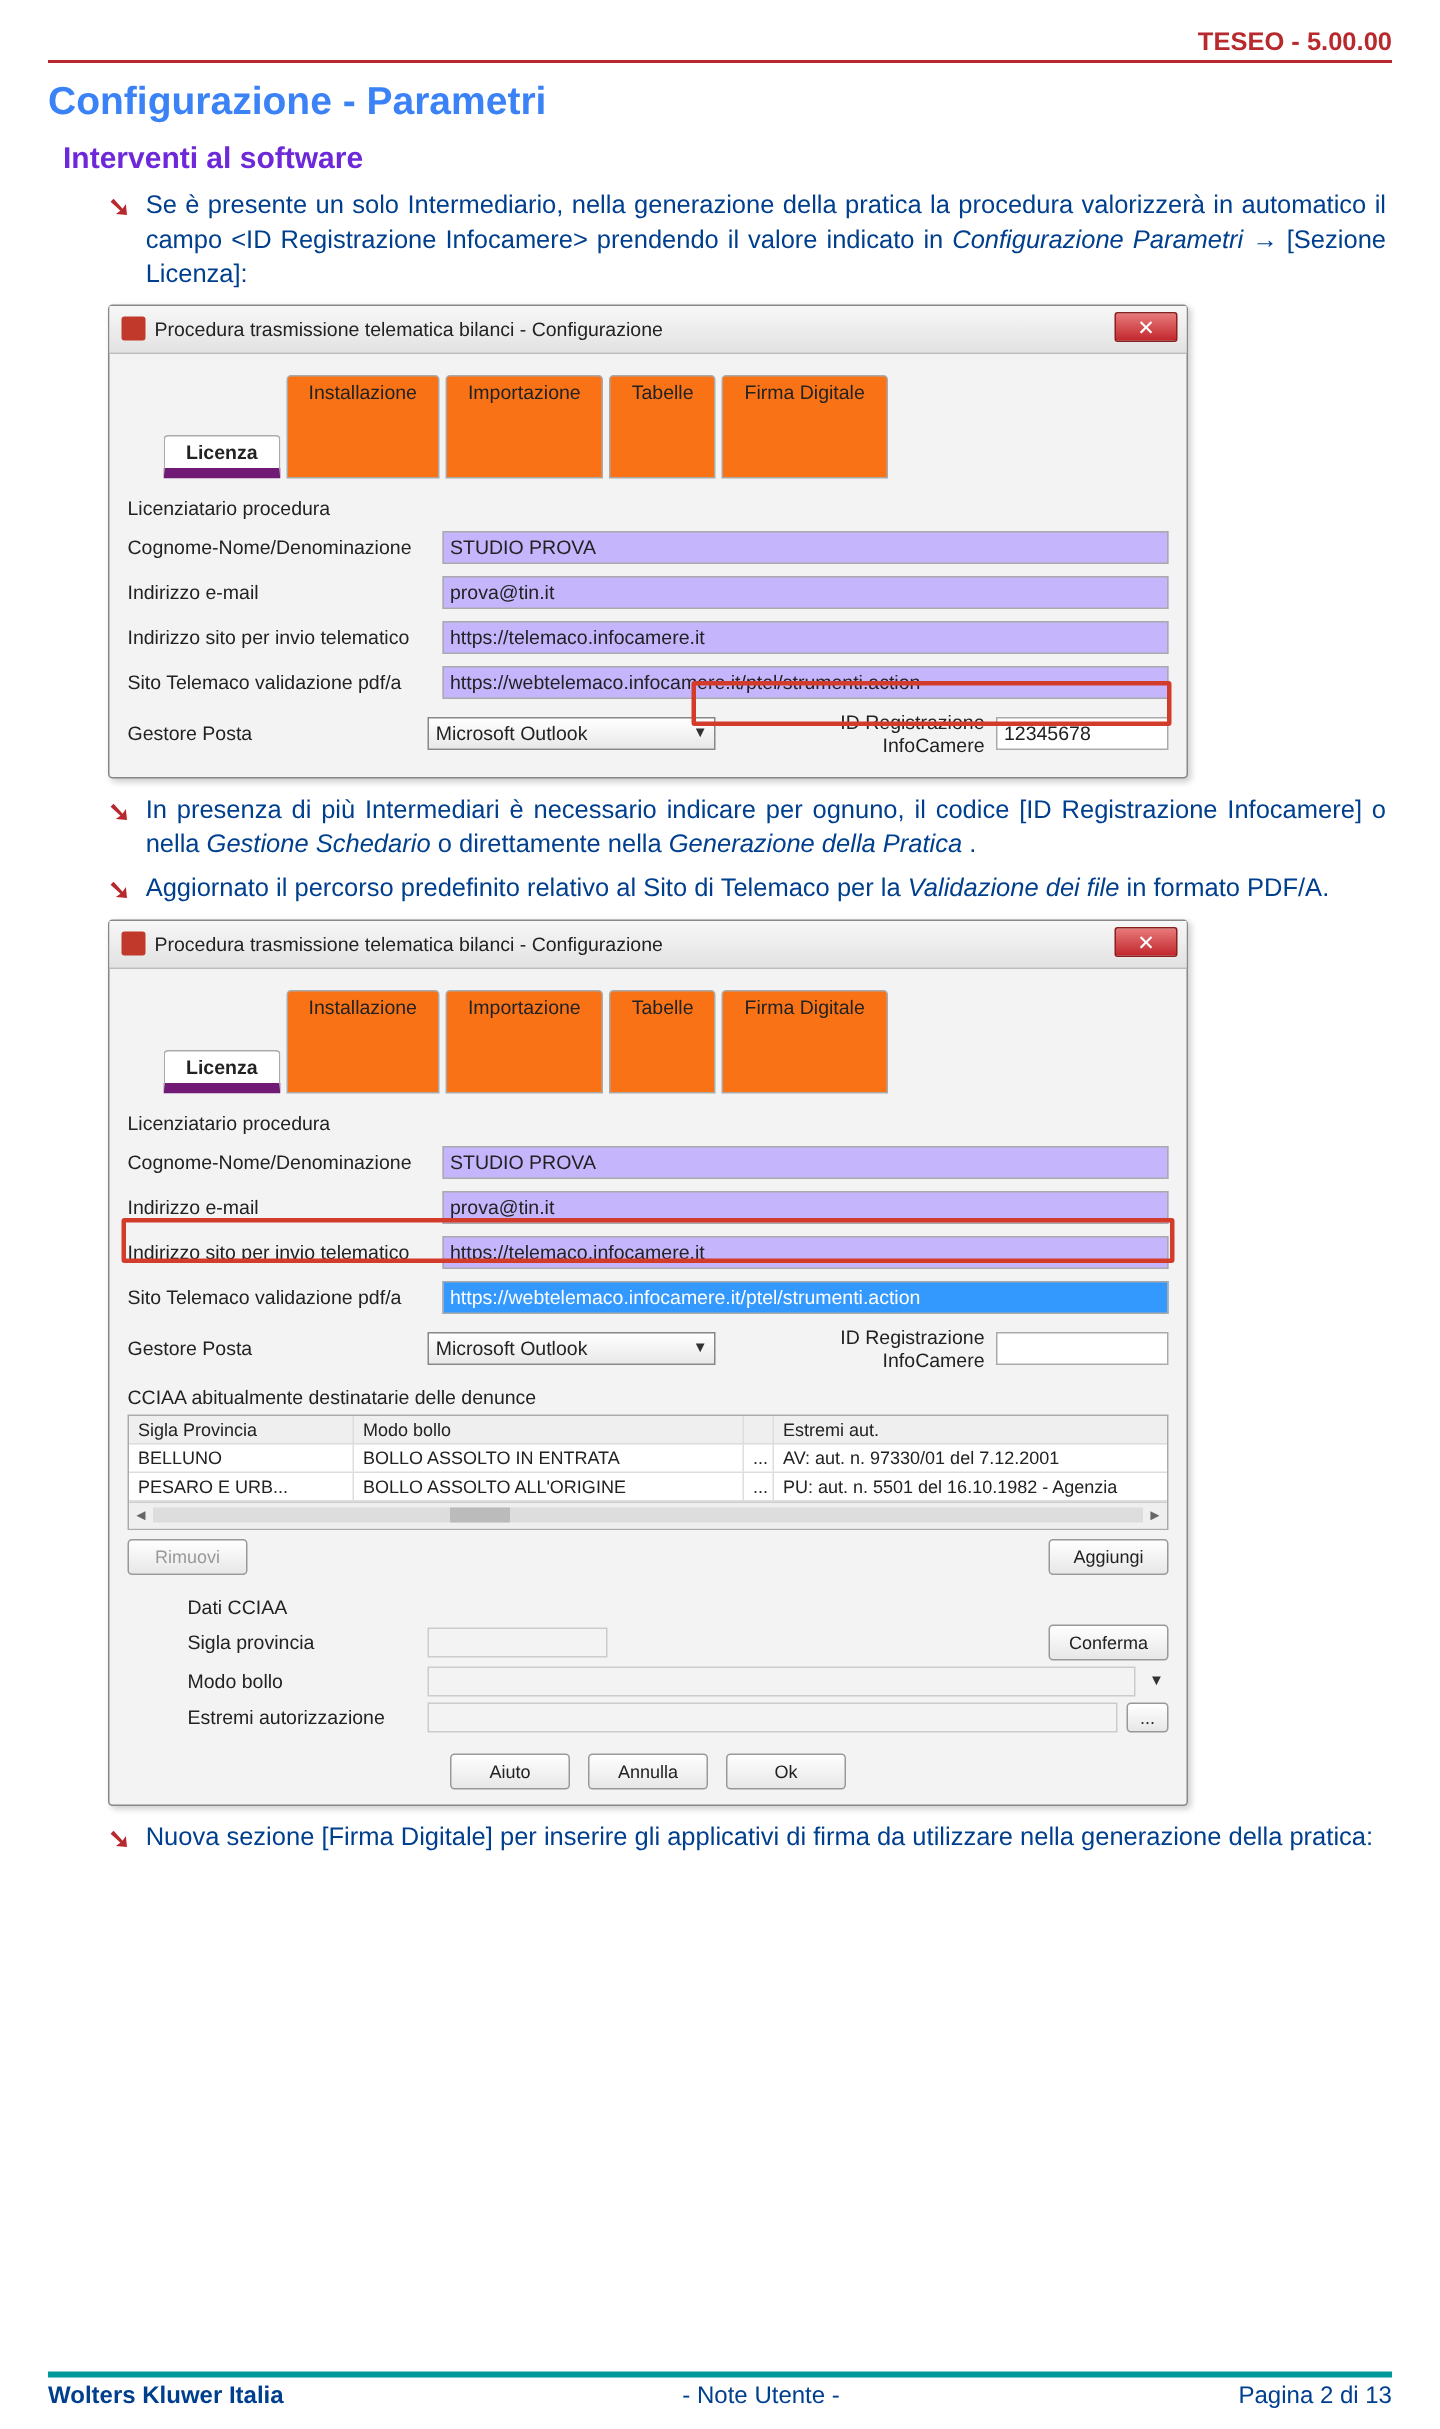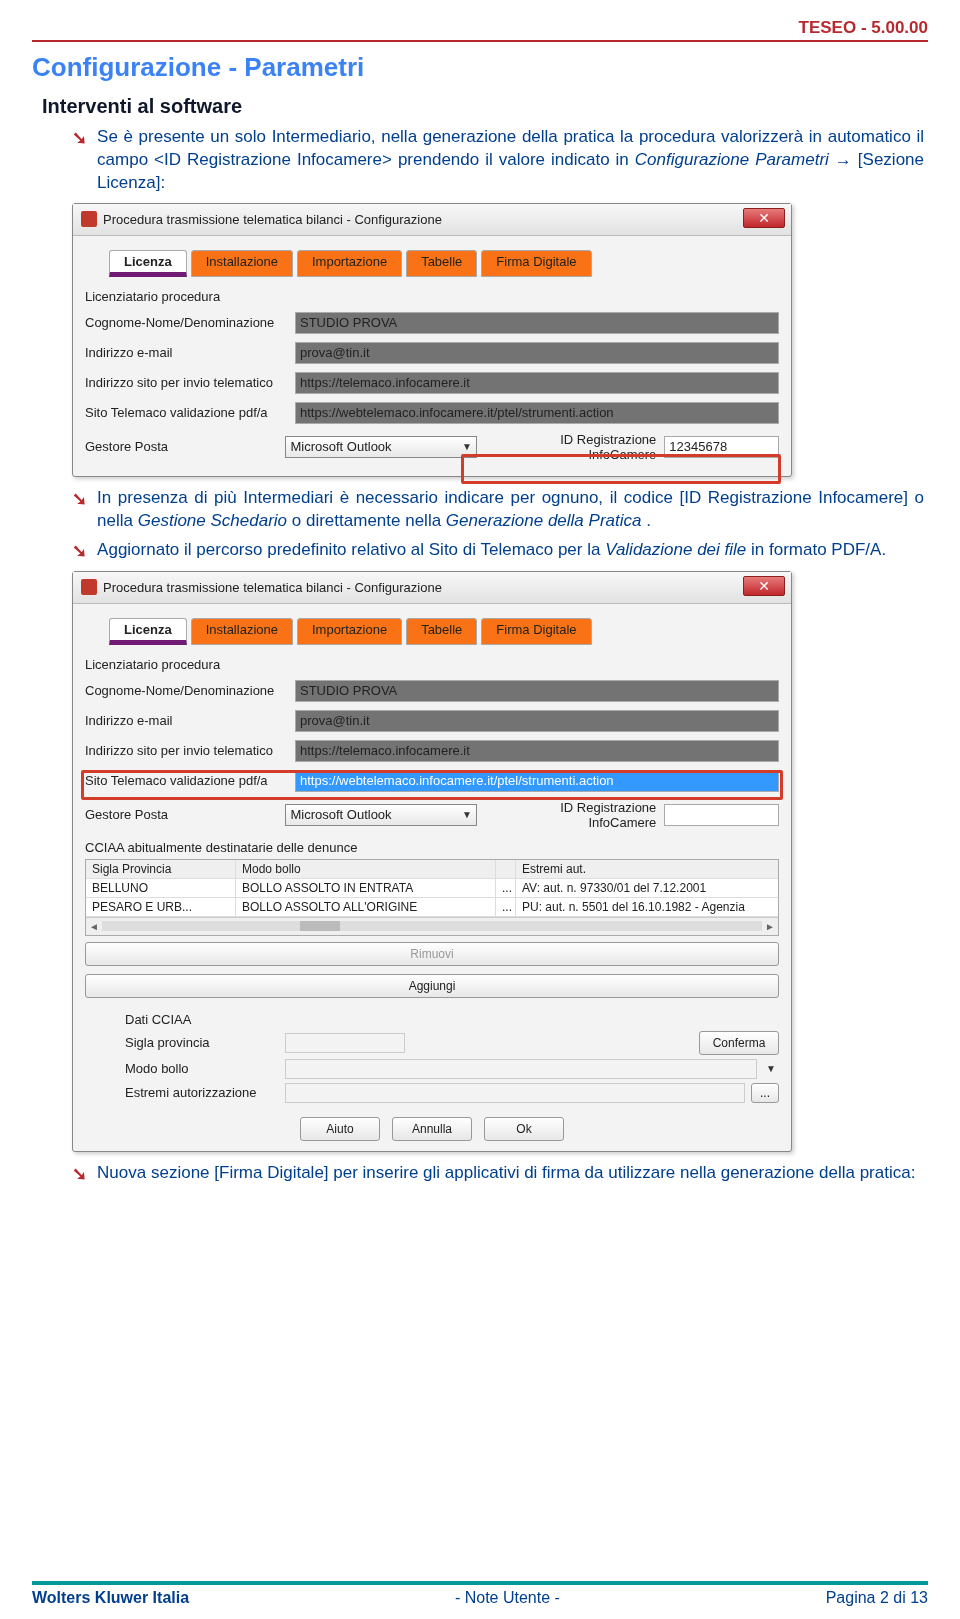--- a/index.html
+++ b/index.html
@@ -23,21 +23,21 @@
       margin-bottom: 2px;
     }
     .rule-red { height: 2px; background: #b8292e; margin: 2px 0 10px 0; }
     h1.section-title {
       color: #3b82f6;
       font-size: 26px;
       font-weight: bold;
       margin: 6px 0 12px 0;
     }
     h2.subsection {
-      color: #0f172a;
+      color: #6d28d9;
       font-size: 20px;
       font-weight: bold;
       margin: 4px 0 8px 10px;
     }
     .bullet-block { margin-left: 40px; margin-right: 4px; }
     .bullet-item {
       display: flex;
       align-items: flex-start;
       color: #003f8e;
       font-size: 17px;
@@ -84,27 +84,27 @@
     .win7-body { padding: 10px 12px 6px 12px; }
     .tab-row { display: flex; gap: 4px; margin: 4px 0 12px 0; padding-left: 24px; }
     .tab {
       padding: 3px 14px;
       border: 1px solid #aaa;
       background: #f97316;
       border-top-left-radius: 3px;
       border-top-right-radius: 3px;
       font-size: 13px;
     }
-    .tab.active { font-weight: bold; background: #fff; border-bottom: 5px solid #701a75; }
+    .tab.active { font-weight: bold; background: #fff; border-bottom: 7px solid #701a75; margin-top: 40px; }
     .form-row { display: flex; align-items: center; margin: 8px 0; }
     .form-label { width: 210px; font-size: 13px; color: #222; }
     .form-input {
       flex: 1;
       border: 1px solid #aaa;
-      background: #737373;
+      background: #c4b5fd;
       height: 22px;
       padding: 2px 4px;
       font-size: 13px;
     }
     .form-input.selected { background: #3399ff; color: #fff; }
     .form-select {
       width: 200px;
       border: 1px solid #888;
       background: linear-gradient(#fff,#e8e8e8);
       height: 22px; padding: 2px 4px;
@@ -135,21 +135,21 @@
       border-bottom: 1px solid #ddd;
     }
     .table-header { background: #efefef; font-size: 12px; }
     .cell { padding: 2px 6px; border-right: 1px solid #ddd; overflow: hidden; white-space: nowrap; }
     .cell:last-child { border-right: none; }
     .c1 { width: 150px; } .c2 { width: 260px; } .c3 { width: 20px; text-align:center; } .c4 { flex: 1; }
     .table-scroll { display: flex; align-items: center; height: 18px; background: #efefef; border-top: 1px solid #ccc; }
     .table-scroll .arr { width: 16px; text-align: center; color: #666; font-size: 10px; }
     .table-scroll .track { flex: 1; height: 10px; background: #ddd; position: relative; }
     .table-scroll .thumb { position: absolute; left: 30%; width: 40px; height: 10px; background: #bbb; }
-    .btn-row { display: flex; gap: 8px; justify-content: space-between; margin-top: 6px; flex-direction: column; }
+    .btn-row { display: flex; gap: 18px; justify-content: space-between; margin-top: 6px; }
     .win-btn {
       min-width: 80px; height: 24px;
       border: 1px solid #999;
       background: linear-gradient(#fff,#e7e7e7);
       border-radius: 3px;
       font-size: 12px;
       display: flex; align-items: center; justify-content: center;
     }
     .win-btn.disabled { color: #999; }
     .bottom-fields { margin-top: 14px; font-size: 13px; margin-left: 40px; }

